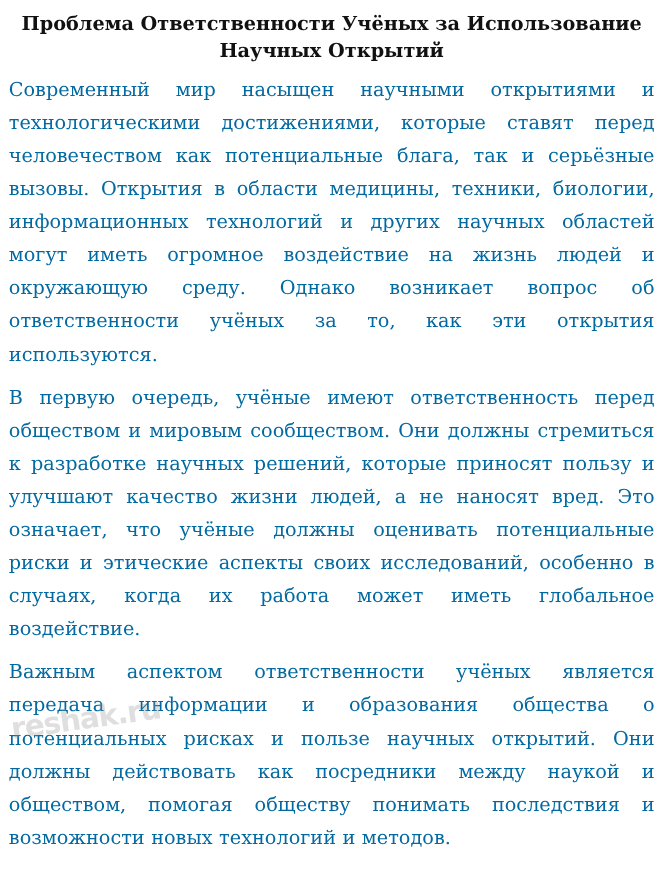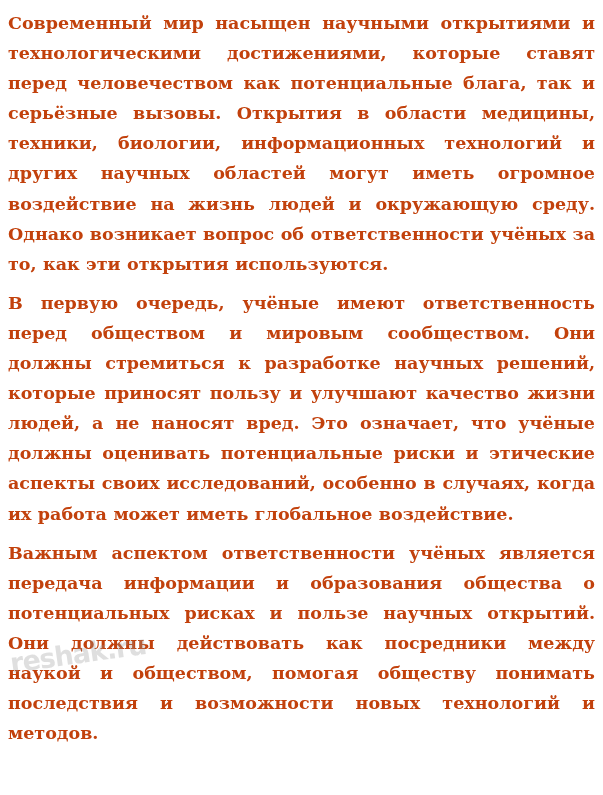--- a/index.html
+++ b/index.html
@@ -29,24 +29,23 @@
     margin: 2px 0 6px 0;
     font-family: "DejaVu Serif", serif;
     color: #111111;
   }
   .para {
     font-size: 17.5px;
     line-height: 1.72;
     text-align: justify;
     text-align-last: left;
     margin: 0 0 9px 0;
-    color: #c2410c;
+    color: #0369a1;
     hyphens: none;
     word-spacing: 0.02em;
-    font-weight: bold;
   }
   .para:last-child {
     margin-bottom: 0;
   }
   .watermark {
     position: absolute;
     left: 8px;
     top: 648px;
     font-family: "DejaVu Sans", sans-serif;
     font-size: 27px;
@@ -57,20 +56,21 @@
     transform-origin: left top;
     pointer-events: none;
     user-select: none;
   }
 </style>
 </head>
 <body>
 
 <div class="page">
 
+  <h1 class="doc-title">Проблема Ответственности Учёных за Использование Научных Открытий</h1>
 
   <p class="para">Современный мир насыщен научными открытиями и технологическими достижениями, которые ставят перед человечеством как потенциальные блага, так и серьёзные вызовы. Открытия в области медицины, техники, биологии, информационных технологий и других научных областей могут иметь огромное воздействие на жизнь людей и окружающую среду. Однако возникает вопрос об ответственности учёных за то, как эти открытия используются.</p>
   <p class="para">В первую очередь, учёные имеют ответственность перед обществом и мировым сообществом. Они должны стремиться к разработке научных решений, которые приносят пользу и улучшают качество жизни людей, а не наносят вред. Это означает, что учёные должны оценивать потенциальные риски и этические аспекты своих исследований, особенно в случаях, когда их работа может иметь глобальное воздействие.</p>
   <p class="para">Важным аспектом ответственности учёных является передача информации и образования общества о потенциальных рисках и пользе научных открытий. Они должны действовать как посредники между наукой и обществом, помогая обществу понимать последствия и возможности новых технологий и методов.</p>
 
   <div class="watermark">reshak.ru</div>
 
 </div>
 
 </body></html>

